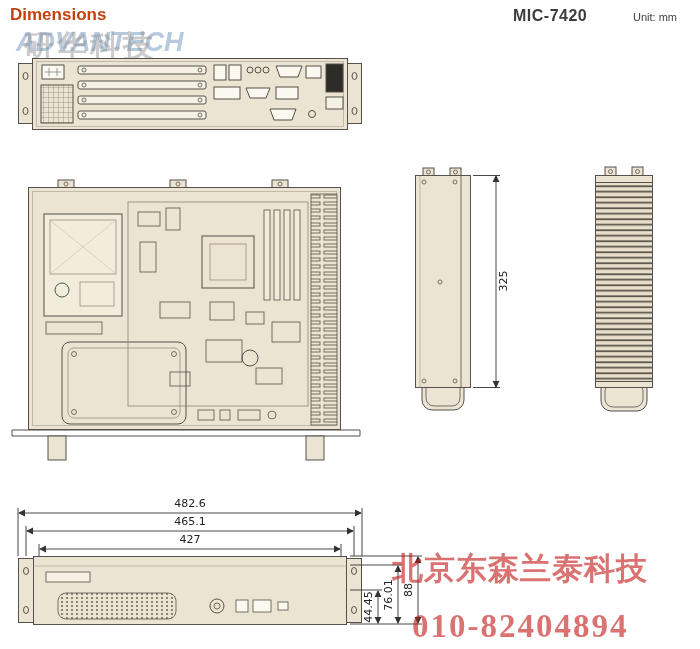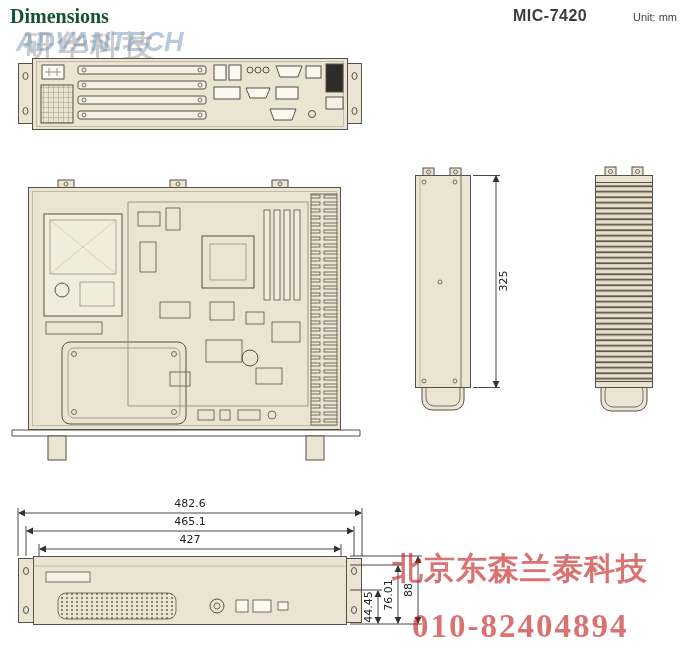--- a/index.html
+++ b/index.html
@@ -1,20 +1,20 @@
 <!DOCTYPE html>
 <html><head>
 <meta charset="utf-8">
 <style>
   * { margin:0; padding:0; box-sizing:border-box; }
   html,body { background:#fff; }
   body { font-family:"Liberation Sans", sans-serif; }
   .page { position:relative; width:700px; height:649px; background:#fff; overflow:hidden; }
 
-  .hdr-title { position:absolute; left:10px; top:5px; font-size:20px; font-weight:bold; color:#14532d;font-family:Liberation Serif, serif; }
+  .hdr-title { position:absolute; left:10px; top:5px; font-size:17px; font-weight:bold; color:#c2410c; }
   .hdr-model { position:absolute; left:513px; top:7px; font-size:16px; font-weight:bold; color:#3c3c3c; letter-spacing:.5px;text-align:right; }
   .hdr-unit  { position:absolute; left:633px; top:11px; font-size:11px; color:#444; }
 
   .logo-wm { position:absolute; left:16px; top:27px; font-size:27px; font-weight:bold; font-style:italic;
              color:#b6c9de; letter-spacing:0; white-space:nowrap; }
   .gray-wm { position:absolute; left:24px; top:26px; font-size:30px; font-weight:bold; color:#8f8f8f;
              opacity:.45; letter-spacing:3px; white-space:nowrap; }
 
   svg.view { position:absolute; }
   .rear-view   { left:18px;  top:57px; }

